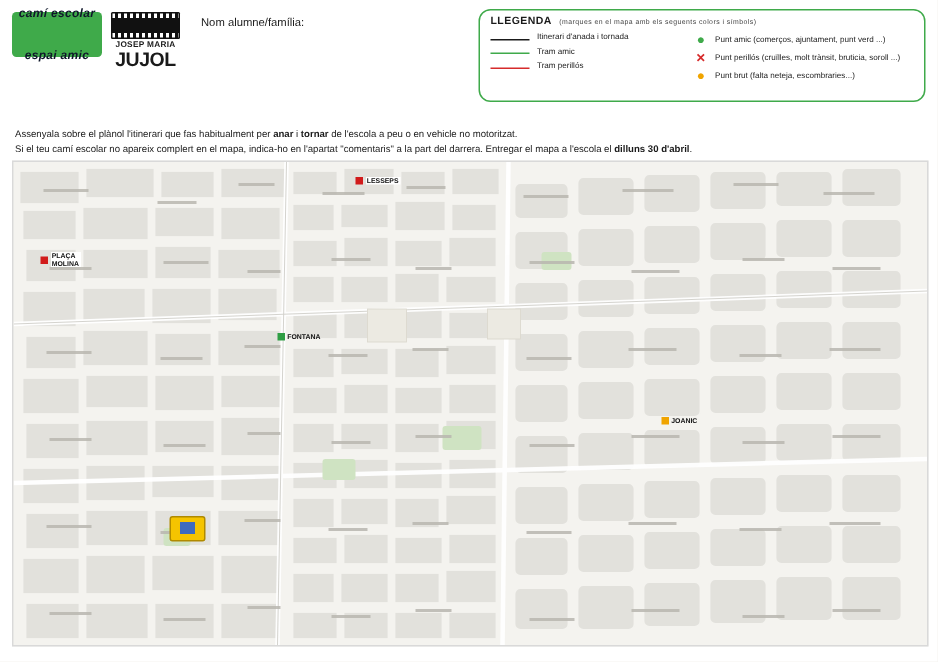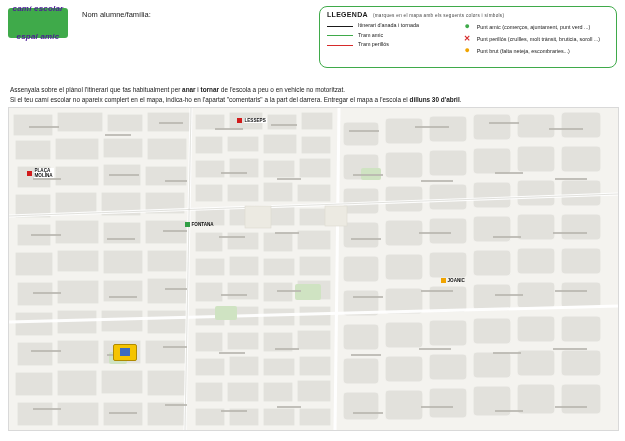--- a/index.html
+++ b/index.html
@@ -11,21 +11,21 @@
     overflow:hidden;
     position:relative;
   }
   .page{position:relative;width:625px;height:441px;box-sizing:border-box;padding:6px 8px 0 8px;}
 
   
   .header{display:flex;align-items:flex-start;gap:8px;height:76px;}
   .logo-block{display:flex;align-items:flex-start;gap:6px;padding-top:2px;}
   .logo-green{
     width:60px;height:30px;background:#3faa4a;border-radius:3px;
-    color:#4c1d95;display:flex;flex-direction:column;justify-content:center;
+    color:#0f172a;display:flex;flex-direction:column;justify-content:center;
     align-items:center;line-height:1.05;
   }
   .logo-green .l1{font-size:8px;font-style:italic;font-weight:bold;letter-spacing:.2px;}
   .logo-green .l2{font-size:8px;font-style:italic;font-weight:bold;letter-spacing:.2px;margin-top:20px;}
   .school-logo{display:flex;flex-direction:column;align-items:center;}
   .film{width:46px;height:18px;background:#111;position:relative;border-radius:1px;}
   .film:before,.film:after{
     content:"";position:absolute;left:1px;right:1px;height:3px;
     background:repeating-linear-gradient(to right,#fff 0 2px,#111 2px 4px);
   }
@@ -86,20 +86,27 @@
 <body>
 
 <div class="page">
 
   <div class="header">
 
     <div class="logo-block">
       <div class="logo-green">
         <span class="l1">camí escolar</span>
         <span class="l2">espai amic</span>
+      </div>
+      <div class="school-logo">
+        <div class="film">
+            <div class="inner"></div>
+          </div>
+        <div class="school-name">JOSEP MARIA</div>
+        <div class="school-big">JUJOL</div>
       </div>
     </div>
 
     <div class="fields">
       <div class="field field-nom">
         <span class="lbl">Nom alumne/família:</span>
         <span class="rule"></span>
       </div>
     </div>
 

